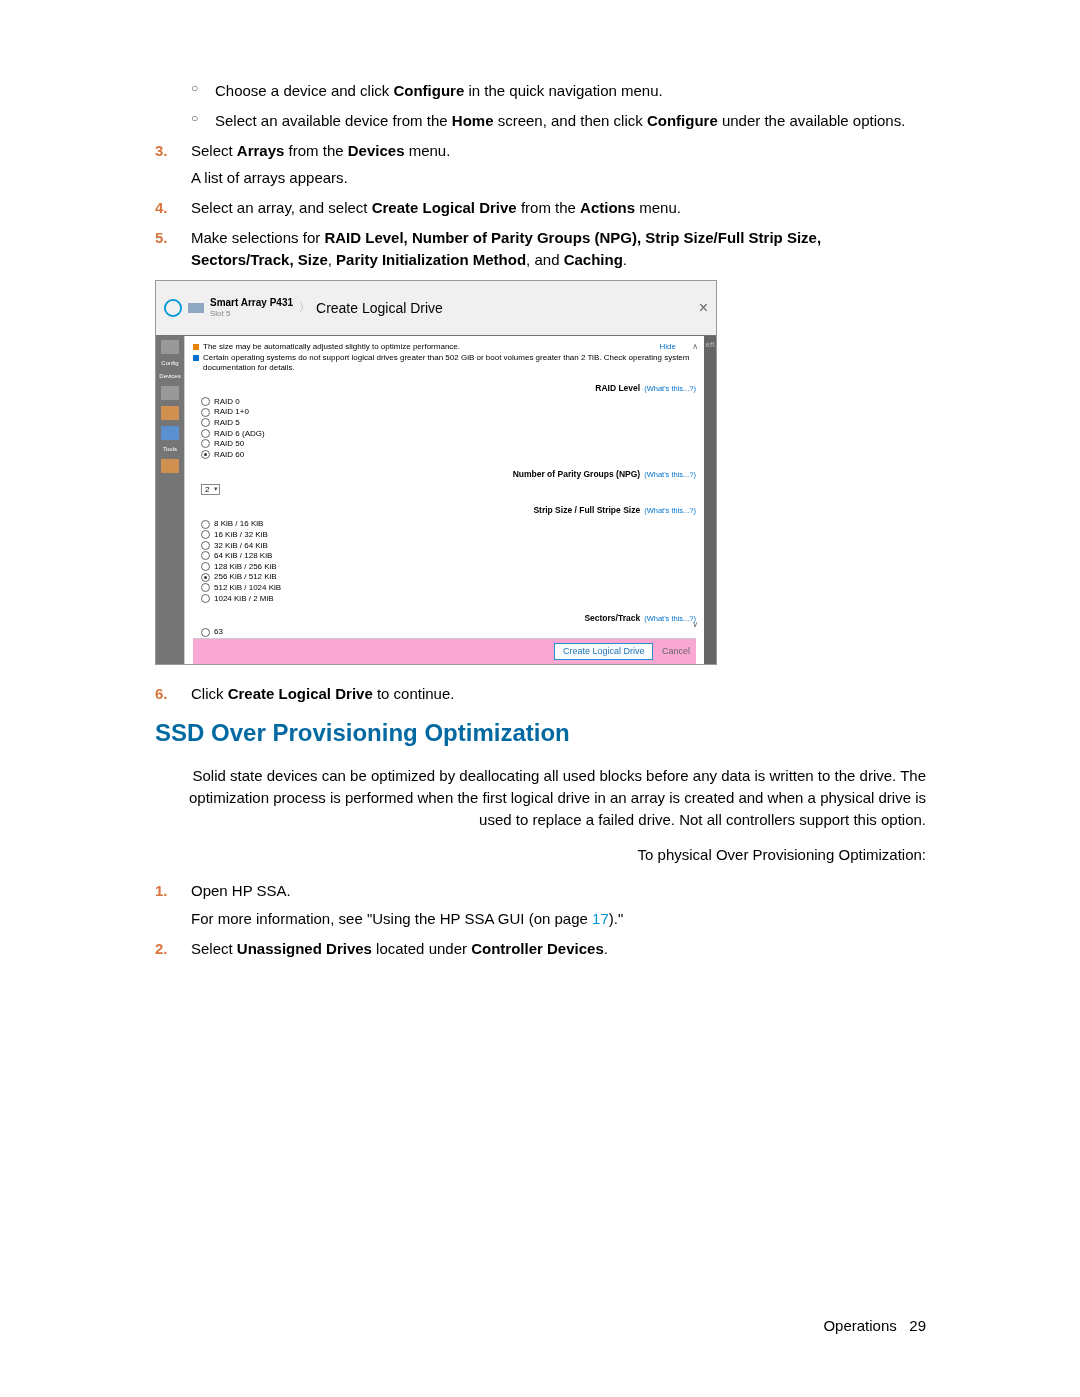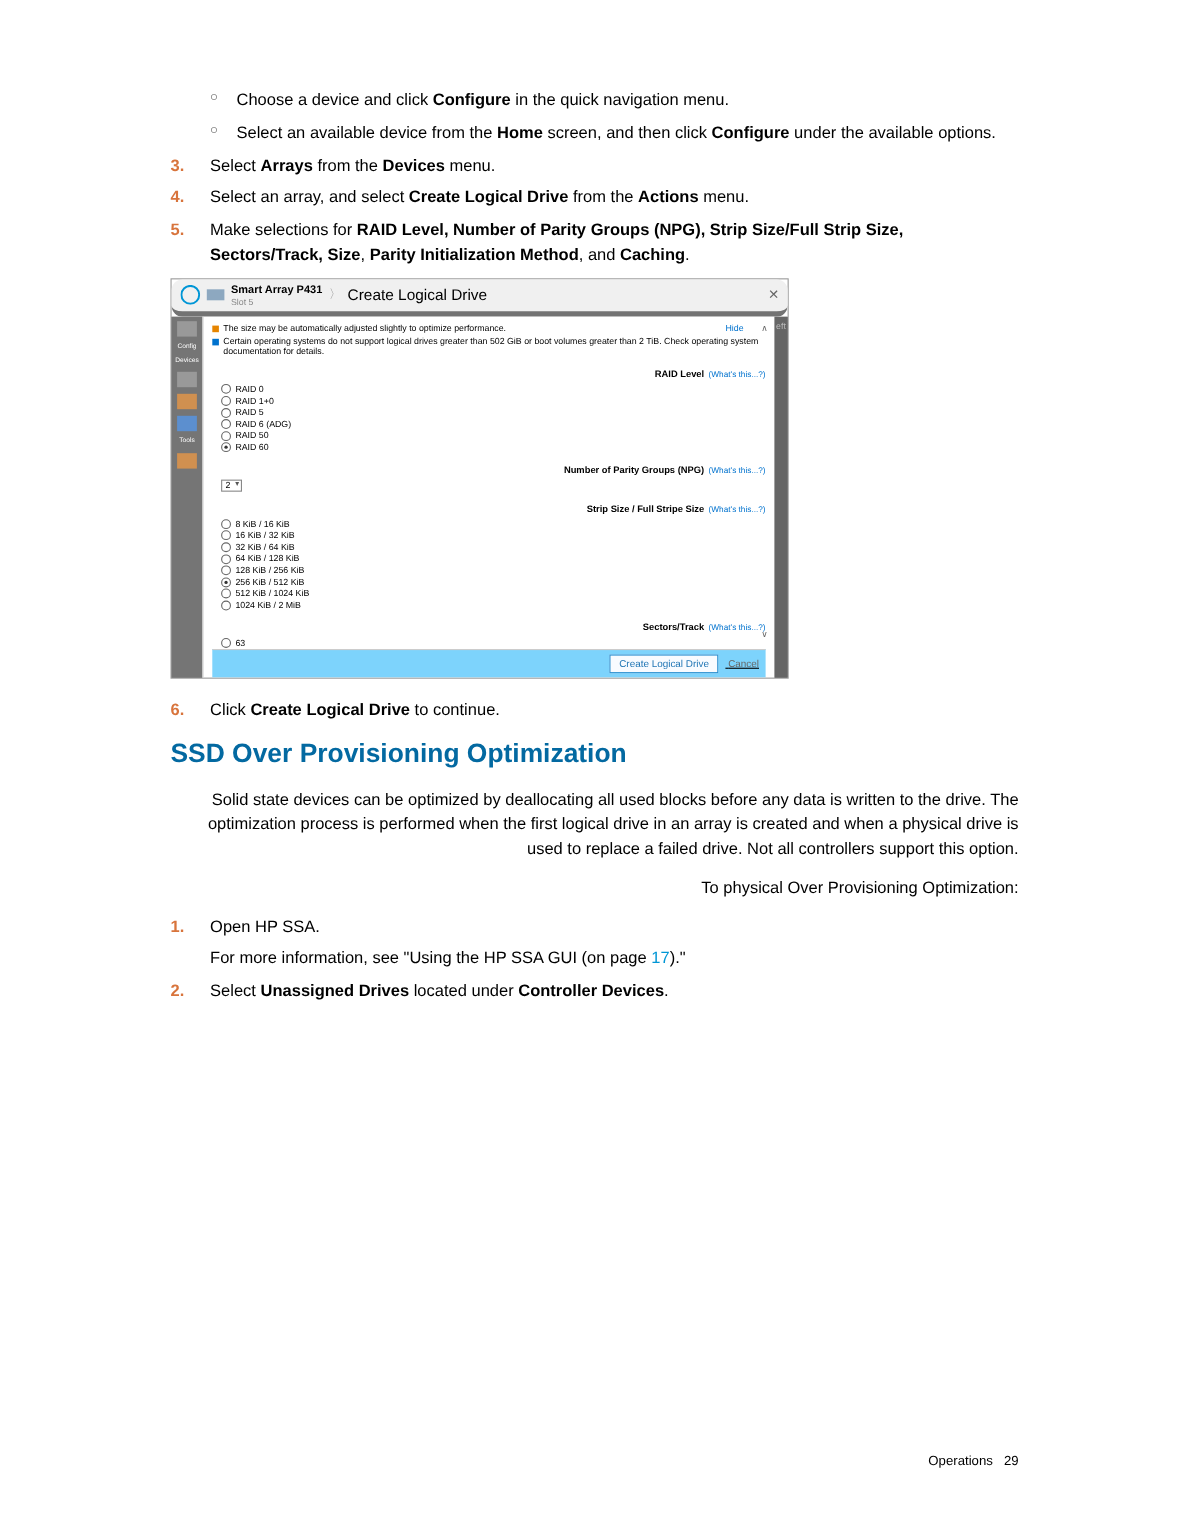--- a/index.html
+++ b/index.html
@@ -20,21 +20,21 @@
   }
   ol.main-list { list-style: none; padding: 0; margin: 0; }
   ol.main-list > li { position: relative; padding-left: 36px; margin-bottom: 8px; }
   ol.main-list > li > .num { position: absolute; left: 0; top: 0; font-weight: bold; color: #d8743c; }
   ul.sub-list { list-style: none; padding: 0; margin: 0 0 8px 0; }
   ul.sub-list > li { position: relative; padding-left: 60px; margin-bottom: 8px; }
   ul.sub-list > li::before { content: "○"; position: absolute; left: 36px; top: 0; font-size: 12px; color:#555; }
   .boldinline { font-weight: bold; }
   h2.section-title { font-weight: bold; font-size: 24px; color: #0369a1; margin: 12px 0 14px 0; }
   p.para { margin: 0 0 14px 0; text-align: right; }
-  .page-footer { position: absolute; bottom: 60px; right: 140px; font-size: 12px; }
+  .page-footer { position: absolute; bottom: 60px; right: 140px; font-size: 15px; }
   .link { color: #0096d5; }
 
   
   .app-window {
     width: 560px;
     margin: 10px 0 18px 0;
     border: 1px solid #999;
     font-size: 9px;
     line-height: 1.2;
     background: #fff;
@@ -47,26 +47,25 @@
     display: flex;
     align-items: center;
   }
   .app-titlebar .title-icon { width:10px; height:10px; background:#c44; margin-right:4px; }
   .app-titlebar .title-text { flex: 1; text-align: center; }
   .app-titlebar .wbtn { width:14px; height:12px; text-align:center; font-size:9px; }
   .wbtn.min, .wbtn.max { background:#5a7790; color:#fff; margin-left:1px; }
   .wbtn.close { background:#c5343e; color:#fff; margin-left:1px; font-weight:bold; }
   .app-header {
     background: #f0f0f0;
-    border-bottom: 5px solid #737373;
-    padding: 4px 8px;
+    border-bottom: 1px solid #737373;
+    padding: 16px 8px;
     display: flex;
     align-items: center;
     font-size: 11px;
-    border-radius: 10px;
   }
   .hp-circle { width:18px; height:18px; margin-right:6px; }
   .chev { margin: 0 6px; color:#999; }
   .crumb-main { font-weight: bold; font-size:10px; }
   .crumb-slot { font-size:8px; color:#888; }
   .close-x { margin-left:auto; font-size:16px; color:#666; }
   .app-body { display: flex; background:#666; }
   .leftbar {
     width: 28px;
     background: #757575;
@@ -97,25 +96,24 @@
   .section-label { font-weight:bold; font-size:8.5px; margin-top:10px;text-align:right; }
   .whats { color:#0072ce; font-size:7.5px; font-weight:normal; margin-left:4px; }
   .opts { margin: 4px 0 0 8px; font-size:8px; }
   .opt { display:flex; align-items:center; margin-bottom:1px; }
   .radio { width:7px; height:7px; border:1px solid #666; border-radius:50%; margin-right:4px; display:inline-flex; align-items:center; justify-content:center; }
   .radio.sel::after { content:""; width:3px; height:3px; background:#333; border-radius:50%; }
   .npg-select { display:inline-block; border:1px solid #888; padding:0 10px 0 3px; font-size:8px; margin:4px 0 0 8px; position:relative; background:#fff; }
   .npg-select::after { content:"▾"; position:absolute; right:2px; top:0; font-size:7px; color:#555; }
   .bottom-bar {
     border-top:1px solid #ccc;
-    background:#7dd3fc;
+    background:#f9a8d4;
     padding:4px 6px;
     text-align:right;
     font-size:9px;
-    text-decoration:underline;
   }
   .btn-create {
     display:inline-block;
     border:1px solid #2a8fd0;
     color:#2176b5;
     background:#f8fbff;
     padding:2px 8px;
     font-size:9px;
     margin-right:6px;
   }
@@ -134,20 +132,21 @@
     </li>
     <li>
       <span>Select an available device from the </span><span class="boldinline">Home</span><span> screen, and then click </span><span class="boldinline">Configure</span><span> under the available options.</span>
     </li>
   </ul>
 
   <ol class="main-list">
     <li>
       <span class="num">3.</span>
       <span>Select </span><span class="boldinline">Arrays</span><span> from the </span><span class="boldinline">Devices</span><span> menu.</span>
+      <div style="margin-top:6px;">A list of arrays appears.</div>
     </li>
     <li>
       <span class="num">4.</span>
       <span>Select an array, and select </span><span class="boldinline">Create Logical Drive</span><span> from the </span><span class="boldinline">Actions</span><span> menu.</span>
     </li>
     <li>
       <span class="num">5.</span>
       <span>Make selections for </span><span class="boldinline">RAID Level, Number of Parity Groups (NPG), Strip Size/Full Strip Size, Sectors/Track, Size</span><span>, </span><span class="boldinline">Parity Initialization Method</span><span>, and </span><span class="boldinline">Caching</span><span>.</span>
     </li>
   </ol>

